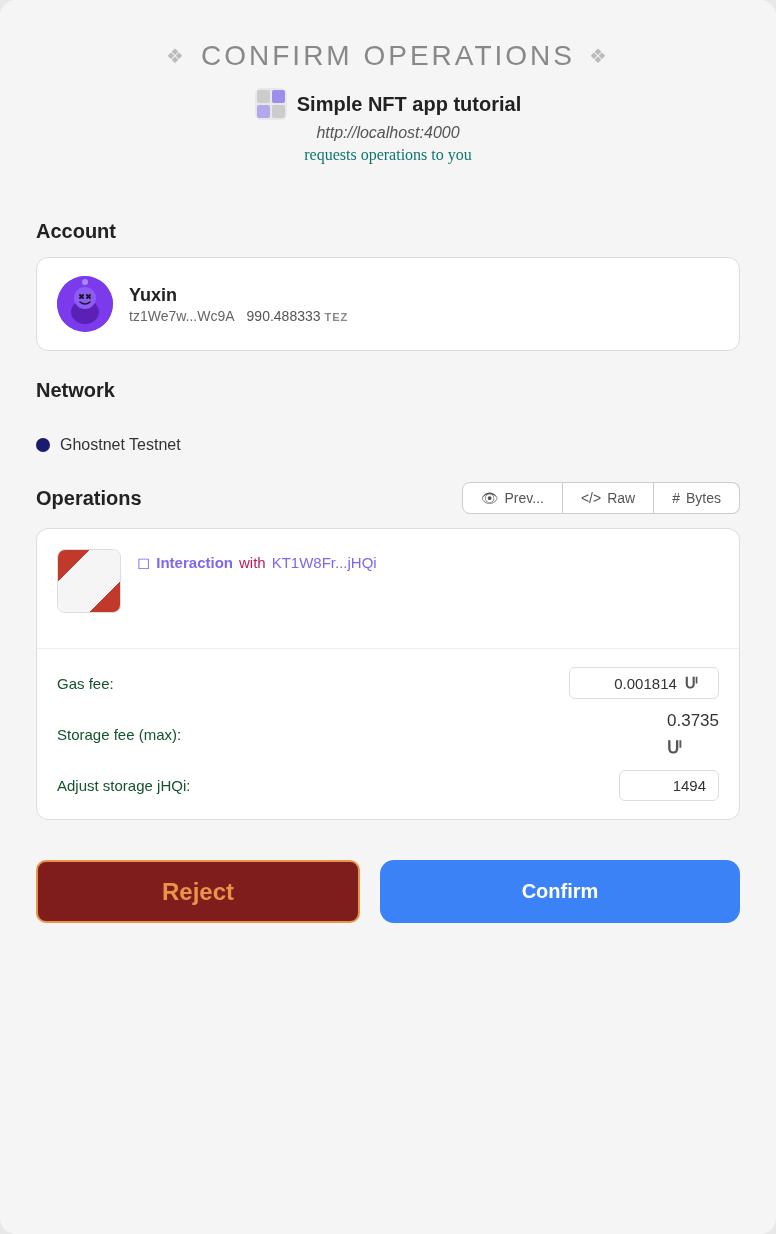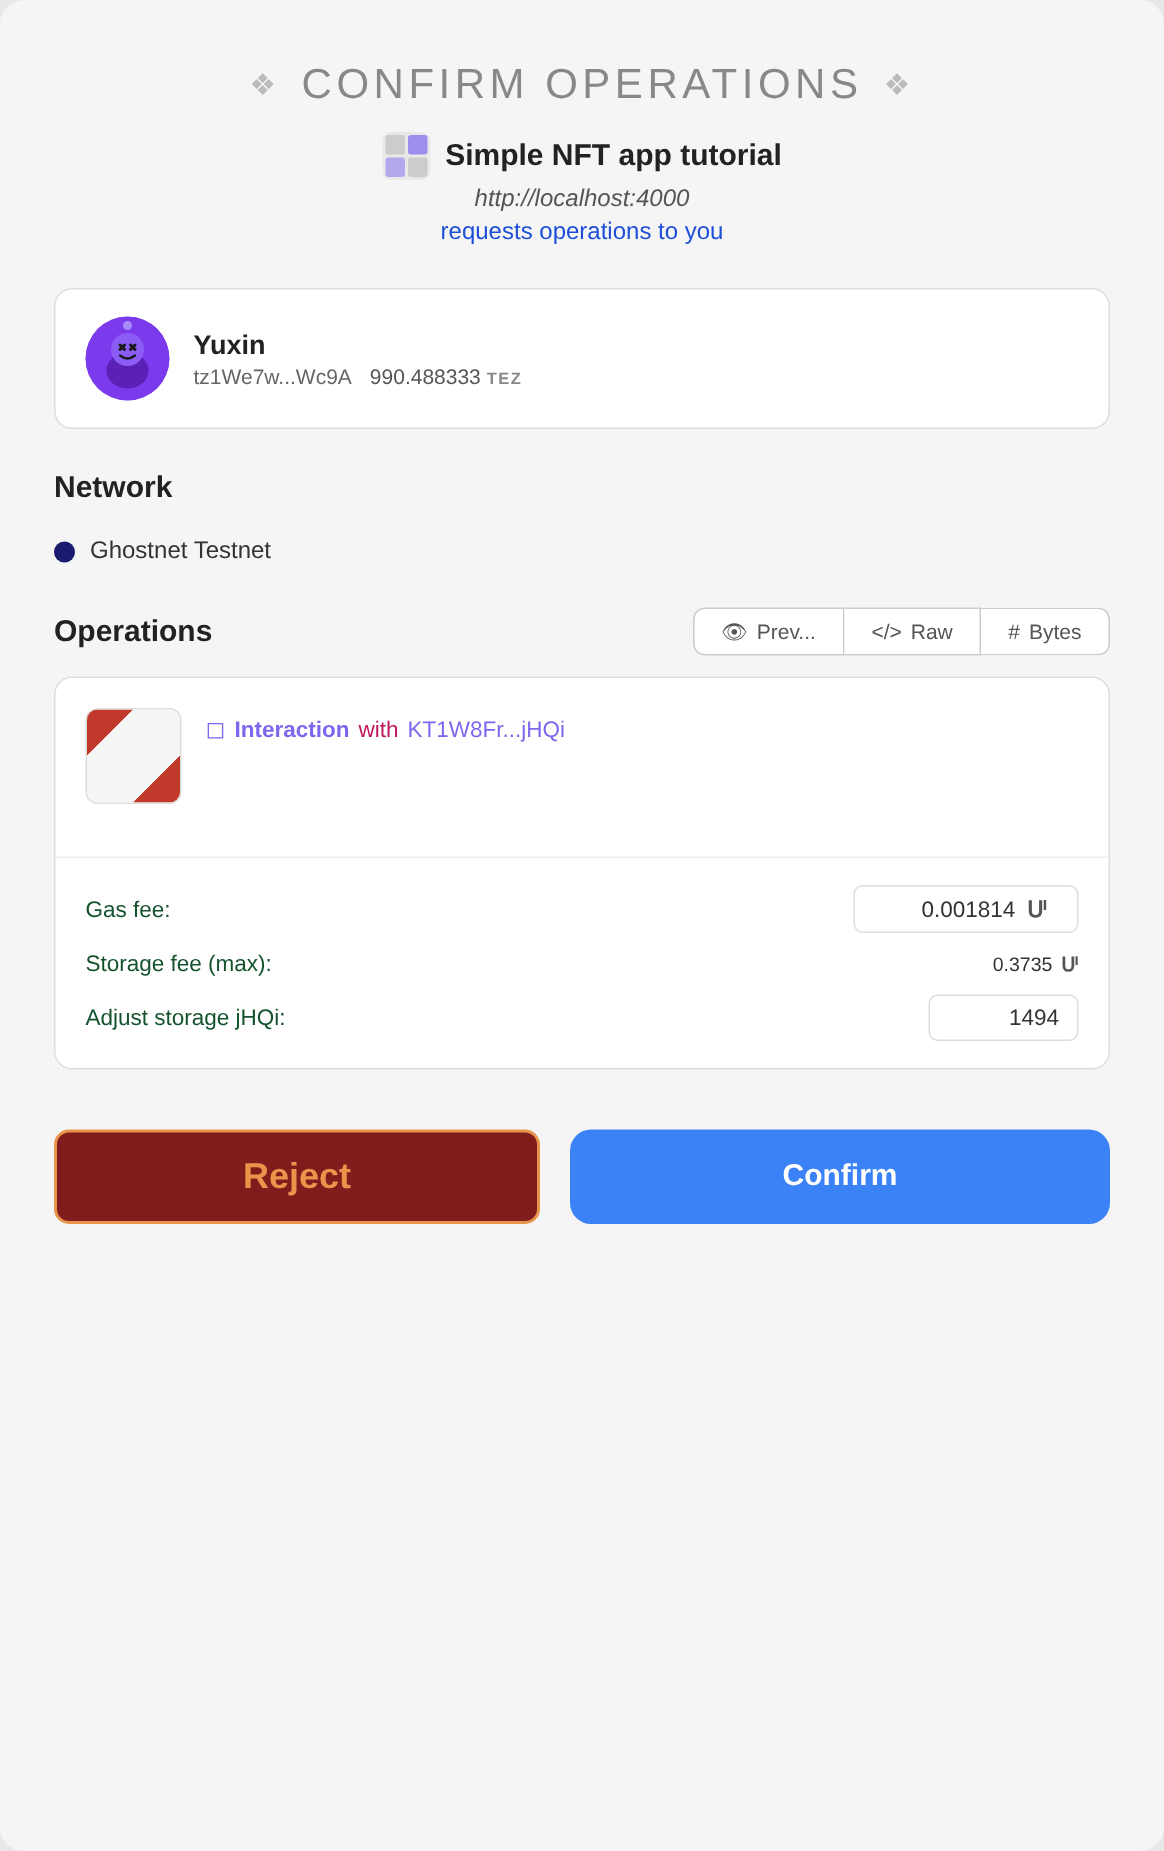--- a/index.html
+++ b/index.html
@@ -76,21 +76,22 @@
     }
 
     .app-url {
       font-size: 16px;
       font-style: italic;
       color: #555;
     }
 
     .app-request {
       font-size: 16px;
-      color: #1d4ed8;
+      color: #0f766e;
+      font-family: Liberation Serif, serif;
     }
 
     .section-label {
       font-size: 20px;
       font-weight: 700;
       color: #222;
       margin-bottom: 14px;
       margin-top: 28px;
     }
 
@@ -149,21 +150,21 @@
       font-weight: 600;
       color: #888;
       letter-spacing: 1px;
       text-transform: uppercase;
     }
 
     .network-row {
       display: flex;
       align-items: center;
       gap: 10px;
-      margin-top: 8px;
+      margin-top: 20px;
     }
 
     .network-dot {
       width: 14px;
       height: 14px;
       border-radius: 50%;
       background: #1a1a6e;
       flex-shrink: 0;
     }
 
@@ -313,25 +314,26 @@
       min-width: 150px;
       justify-content: flex-end;
     }
 
     .tez-symbol {
       color: #555;
       font-weight: 600;
     }
 
     .fee-value-plain {
-      font-size: 13px;
+      font-size: 17px;
       color: #333;
       display: flex;
-      align-items: flex-end;
+      align-items: flex-start;
       gap: 6px;
+      flex-direction: column;
     }
 
     .storage-limit-box {
       border: 1.5px solid #ddd;
       border-radius: 6px;
       padding: 6px 12px;
       font-size: 15px;
       color: #333;
       min-width: 100px;
       text-align: right;
@@ -395,20 +397,21 @@
           <rect x="2" y="17" width="13" height="13" rx="2" fill="#7b68ee" opacity="0.5"></rect>
           <rect x="17" y="17" width="13" height="13" rx="2" fill="#ccc"></rect>
         </svg>
         <span class="app-name">Simple NFT app tutorial</span>
       </div>
       <span class="app-url">http://localhost:4000</span>
       <span class="app-request">requests operations to you</span>
     </div>
   </div>
 
+  <div class="section-label">Account</div>
   <div class="account-card">
     <div class="avatar">
 
       <svg viewBox="0 0 56 56" xmlns="http://www.w3.org/2000/svg" class="avatar-svg">
         <circle cx="28" cy="28" r="28" fill="#7c3aed"></circle>
 
         <ellipse cx="28" cy="36" rx="14" ry="12" fill="#5b21b6"></ellipse>
 
         <circle cx="28" cy="22" r="11" fill="#8b5cf6"></circle>
 

